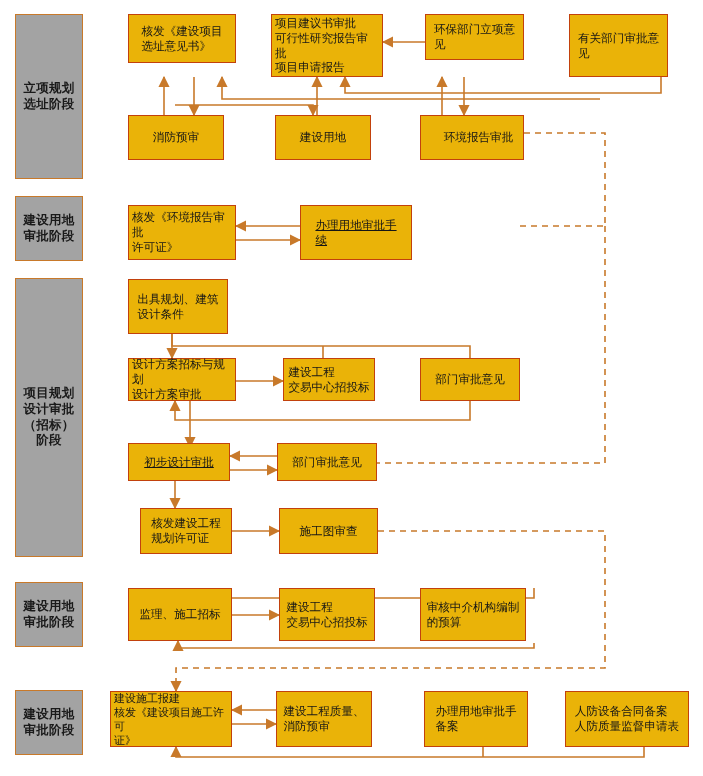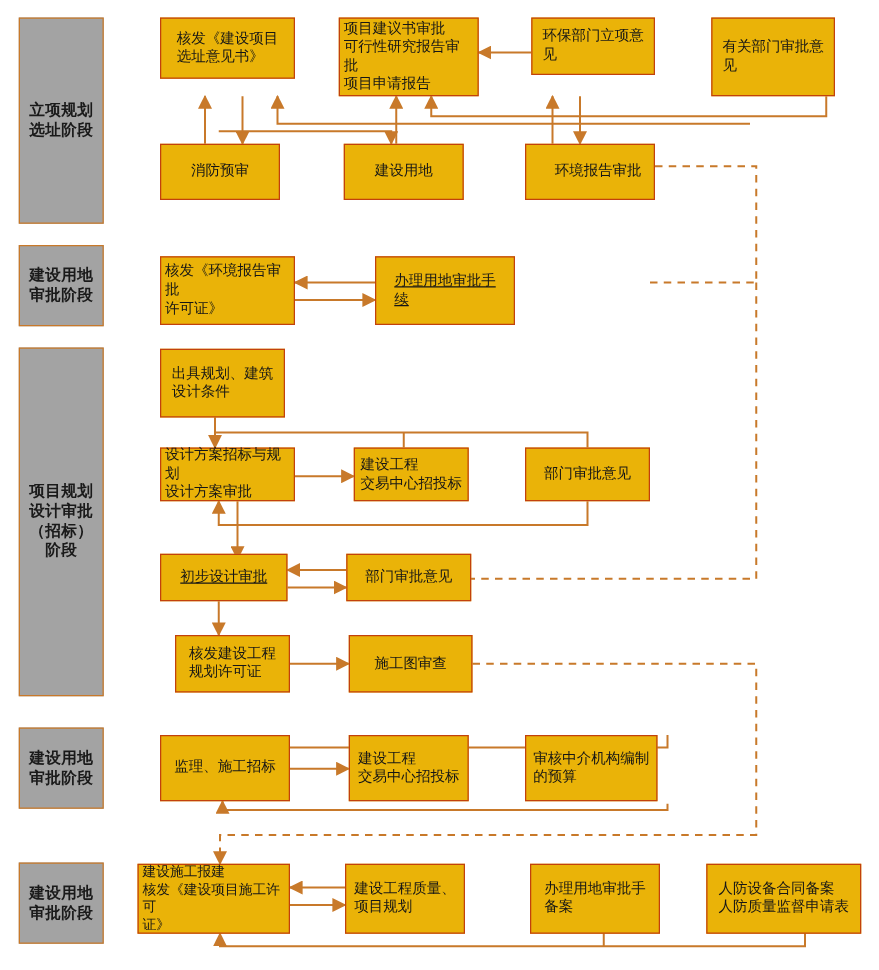--- a/index.html
+++ b/index.html
@@ -164,19 +164,19 @@
   <div class="node" style="left:128px;top:588px;width:104px;height:53px;">监理、施工招标</div>
   <div class="node" style="left:279px;top:588px;width:96px;height:53px;">建设工程
 交易中心招投标</div>
   <div class="node" style="left:420px;top:588px;width:106px;height:53px;">审核中介机构编制
 的预算</div>
 
   <div class="node tight" style="left:110px;top:691px;width:122px;height:56px;">建设施工报建
 核发《建设项目施工许可
 证》</div>
   <div class="node" style="left:276px;top:691px;width:96px;height:56px;">建设工程质量、
-项目规划</div>
+消防预审</div>
   <div class="node" style="left:424px;top:691px;width:104px;height:56px;">办理用地审批手
 备案</div>
   <div class="node" style="left:565px;top:691px;width:124px;height:56px;">人防设备合同备案
 人防质量监督申请表</div>
 
 </div>
 
 </body></html>

